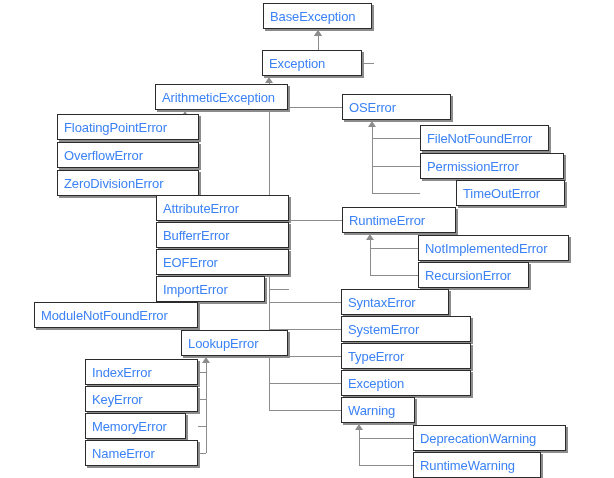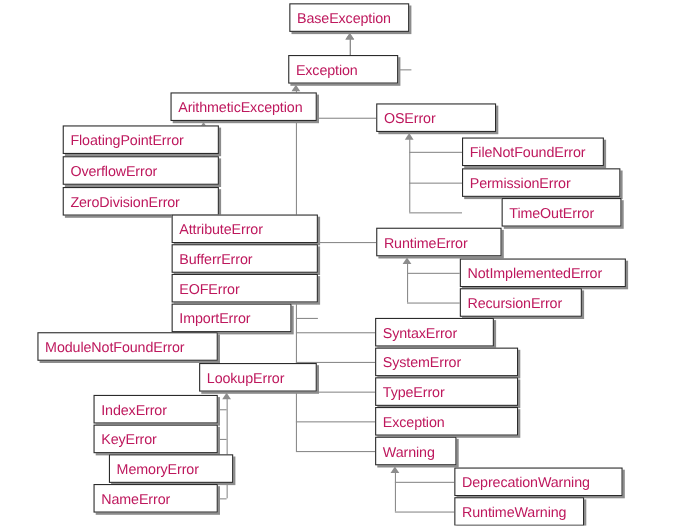--- a/index.html
+++ b/index.html
@@ -19,21 +19,21 @@
     position: absolute;
     box-sizing: border-box;
     background: #ffffff;
     border: 1px solid #2b2b2b;
     box-shadow: 2px 2px 0 0 #8c8c8c;
     display: flex;
     align-items: center;
     padding-left: 6px;
     font-size: 13px;
     line-height: 1;
-    color: #be185d;
+    color: #3b82f6;
     white-space: nowrap;
     letter-spacing: -0.1px;
   }
   .edge {
     position: absolute;
     background: #8c8c8c;
   }
   .edge.h { height: 1px; }
   .edge.v { width: 1px; }
   .arrow {
@@ -106,30 +106,30 @@
       <div class="node" style="left: 57px; top: 142px; width: 142px; height: 26px;">OverflowError</div>
       <div class="node" style="left: 57px; top: 170px; width: 142px; height: 26px;">ZeroDivisionError</div>
       <div class="node" style="left: 156px; top: 195px; width: 133px; height: 26px; text-align: right;">AttributeError</div>
       <div class="node" style="left: 156px; top: 222px; width: 133px; height: 26px;">BufferrError</div>
       <div class="node" style="left: 156px; top: 249px; width: 133px; height: 26px;">EOFError</div>
       <div class="node" style="left: 156px; top: 276px; width: 109px; height: 26px;">ImportError</div>
       <div class="node" style="left: 34px; top: 302px; width: 164px; height: 26px;">ModuleNotFoundError</div>
       <div class="node" style="left: 181px; top: 330px; width: 107px; height: 26px;">LookupError</div>
       <div class="node" style="left: 85px; top: 359px; width: 113px; height: 26px;">IndexError</div>
       <div class="node" style="left: 85px; top: 386px; width: 113px; height: 26px;">KeyError</div>
-      <div class="node" style="left: 85px; top: 413px; width: 113px; height: 26px; margin-left: 14px;">MemoryError</div>
+      <div class="node" style="left: 85px; top: 413px; width: 101px; height: 26px;">MemoryError</div>
       <div class="node" style="left: 85px; top: 440px; width: 113px; height: 26px;">NameError</div>
       <div class="node" style="left: 342px; top: 94px; width: 109px; height: 26px;">OSError</div>
       <div class="node" style="left: 420px; top: 125px; width: 129px; height: 26px;">FileNotFoundError</div>
       <div class="node" style="left: 420px; top: 153px; width: 144px; height: 26px;">PermissionError</div>
       <div class="node" style="left: 420px; top: 180px; width: 109px; height: 26px; margin-left: 36px;">TimeOutError</div>
       <div class="node" style="left: 342px; top: 207px; width: 114px; height: 26px;">RuntimeError</div>
       <div class="node" style="left: 418px; top: 235px; width: 151px; height: 26px;">NotImplementedError</div>
       <div class="node" style="left: 418px; top: 262px; width: 111px; height: 26px;">RecursionError</div>
       <div class="node" style="left: 341px; top: 289px; width: 108px; height: 26px;">SyntaxError</div>
       <div class="node" style="left: 341px; top: 316px; width: 130px; height: 26px;">SystemError</div>
       <div class="node" style="left: 341px; top: 343px; width: 130px; height: 26px;">TypeError</div>
       <div class="node" style="left: 341px; top: 370px; width: 130px; height: 26px;">Exception</div>
       <div class="node" style="left: 341px; top: 397px; width: 74px; height: 26px;">Warning</div>
       <div class="node" style="left: 413px; top: 425px; width: 153px; height: 26px;">DeprecationWarning</div>
-      <div class="node" style="left: 413px; top: 452px; width: 118px; height: 26px;">RuntimeWarning</div>
+      <div class="node" style="left: 413px; top: 452px; width: 128px; height: 26px;">RuntimeWarning</div>
     </div>
 </div>
 
 </body></html>

